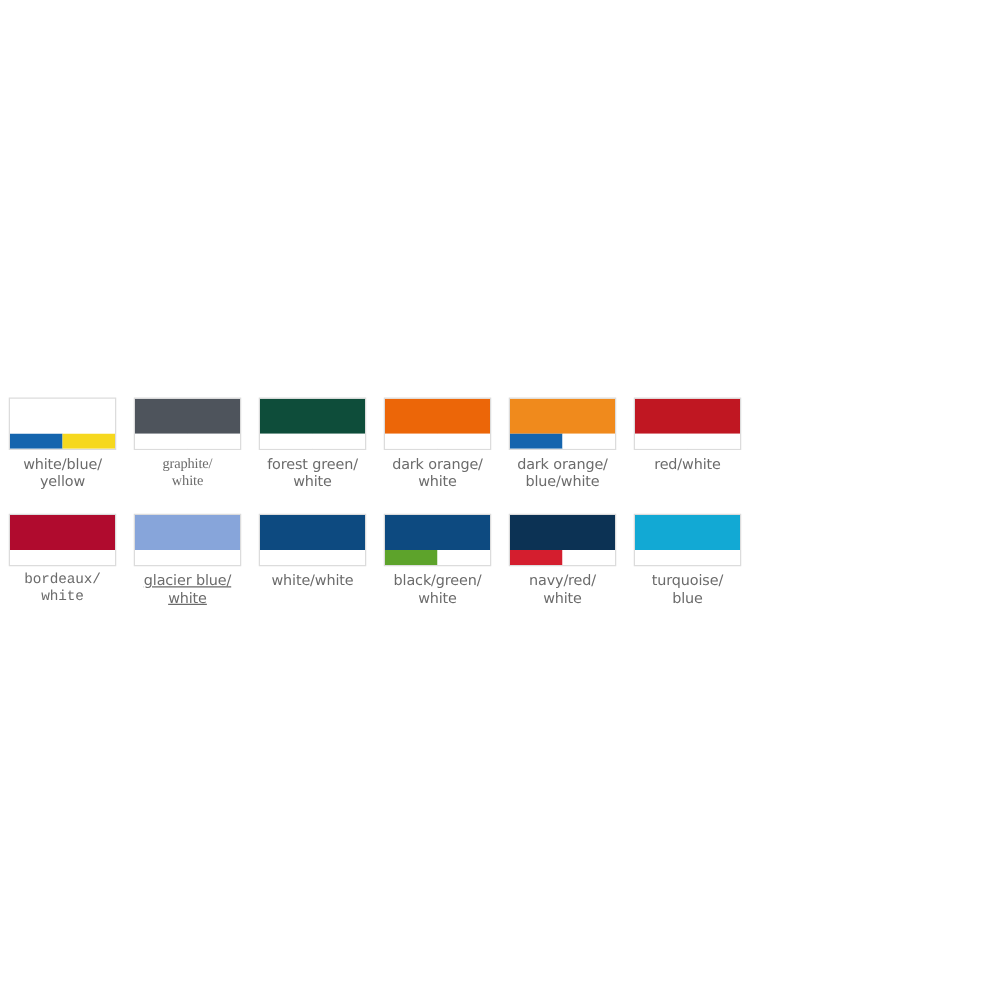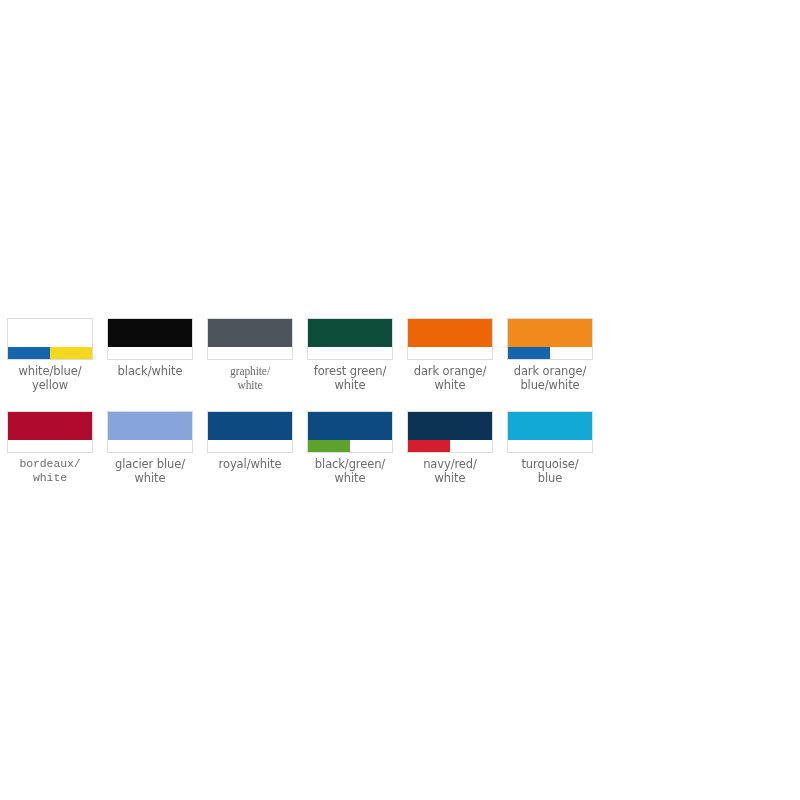--- a/index.html
+++ b/index.html
@@ -90,30 +90,20 @@
           <div class="chip-bottom">
             <div class="chip-bottom-left" style="background: rgb(21, 101, 174);"></div>
             <div class="chip-bottom-right" style="background: rgb(246, 216, 30);"></div>
           </div>
         </div>
         <div class="swatch-label" style="color: rgb(107, 107, 107);">white/blue/
 yellow</div>
       </div>
       <div class="swatch-cell">
         <div class="swatch-chip" style="border-color: rgb(220, 220, 220);">
-          <div class="chip-top" style="background: rgb(10, 10, 10);"></div>
-          <div class="chip-bottom">
-            <div class="chip-bottom-left" style="background: rgb(255, 255, 255);"></div>
-            <div class="chip-bottom-right" style="background: rgb(255, 255, 255);"></div>
-          </div>
-        </div>
-        <div class="swatch-label" style="color: rgb(107, 107, 107);">black/white</div>
-      </div>
-      <div class="swatch-cell">
-        <div class="swatch-chip" style="border-color: rgb(220, 220, 220);">
           <div class="chip-top" style="background: rgb(78, 84, 92);"></div>
           <div class="chip-bottom">
             <div class="chip-bottom-left" style="background: rgb(255, 255, 255);"></div>
             <div class="chip-bottom-right" style="background: rgb(255, 255, 255);"></div>
           </div>
         </div>
         <div class="swatch-label" style="color: rgb(107, 107, 107); font-family: Liberation Serif, serif;">graphite/
 white</div>
       </div>
       <div class="swatch-cell">
@@ -142,20 +132,30 @@
         <div class="swatch-chip" style="border-color: rgb(220, 220, 220);">
           <div class="chip-top" style="background: rgb(240, 138, 28);"></div>
           <div class="chip-bottom">
             <div class="chip-bottom-left" style="background: rgb(21, 101, 174);"></div>
             <div class="chip-bottom-right" style="background: rgb(255, 255, 255);"></div>
           </div>
         </div>
         <div class="swatch-label" style="color: rgb(107, 107, 107);">dark orange/
 blue/white</div>
       </div>
+      <div class="swatch-cell">
+        <div class="swatch-chip" style="border-color: rgb(220, 220, 220);">
+          <div class="chip-top" style="background: rgb(192, 23, 34);"></div>
+          <div class="chip-bottom">
+            <div class="chip-bottom-left" style="background: rgb(255, 255, 255);"></div>
+            <div class="chip-bottom-right" style="background: rgb(255, 255, 255);"></div>
+          </div>
+        </div>
+        <div class="swatch-label" style="color: rgb(107, 107, 107);">red/white</div>
+      </div>
     </div>
   <div class="swatch-row" id="row-2">
       <div class="swatch-cell">
         <div class="swatch-chip" style="border-color: rgb(220, 220, 220);">
           <div class="chip-top" style="background: rgb(176, 11, 46);"></div>
           <div class="chip-bottom">
             <div class="chip-bottom-left" style="background: rgb(255, 255, 255);"></div>
             <div class="chip-bottom-right" style="background: rgb(255, 255, 255);"></div>
           </div>
         </div>
@@ -163,32 +163,32 @@
 white</div>
       </div>
       <div class="swatch-cell">
         <div class="swatch-chip" style="border-color: rgb(220, 220, 220);">
           <div class="chip-top" style="background: rgb(135, 165, 218);"></div>
           <div class="chip-bottom">
             <div class="chip-bottom-left" style="background: rgb(255, 255, 255);"></div>
             <div class="chip-bottom-right" style="background: rgb(255, 255, 255);"></div>
           </div>
         </div>
-        <div class="swatch-label" style="color: rgb(107, 107, 107);">glacier blue/
+        <div class="swatch-label" style="color: rgb(107, 107, 107); text-decoration: underline;">glacier blue/
 white</div>
       </div>
       <div class="swatch-cell">
         <div class="swatch-chip" style="border-color: rgb(220, 220, 220);">
           <div class="chip-top" style="background: rgb(13, 74, 128);"></div>
           <div class="chip-bottom">
             <div class="chip-bottom-left" style="background: rgb(255, 255, 255);"></div>
             <div class="chip-bottom-right" style="background: rgb(255, 255, 255);"></div>
           </div>
         </div>
-        <div class="swatch-label" style="color: rgb(107, 107, 107);">royal/white</div>
+        <div class="swatch-label" style="color: rgb(107, 107, 107);">white/white</div>
       </div>
       <div class="swatch-cell">
         <div class="swatch-chip" style="border-color: rgb(220, 220, 220);">
           <div class="chip-top" style="background: rgb(13, 74, 128);"></div>
           <div class="chip-bottom">
             <div class="chip-bottom-left" style="background: rgb(93, 163, 43);"></div>
             <div class="chip-bottom-right" style="background: rgb(255, 255, 255);"></div>
           </div>
         </div>
         <div class="swatch-label" style="color: rgb(107, 107, 107);">black/green/

